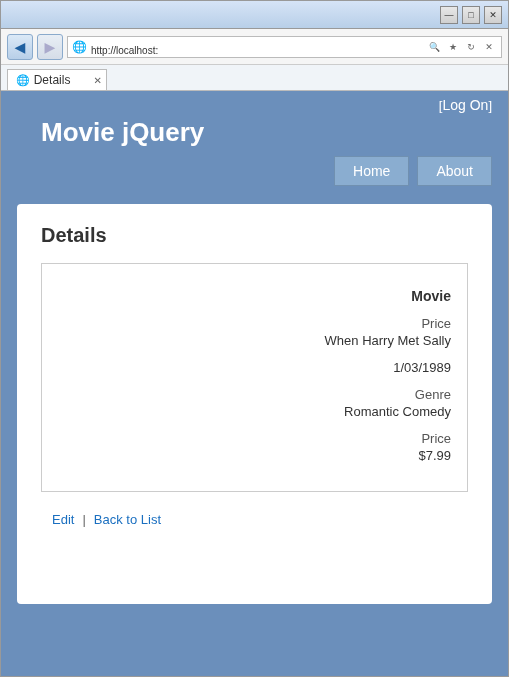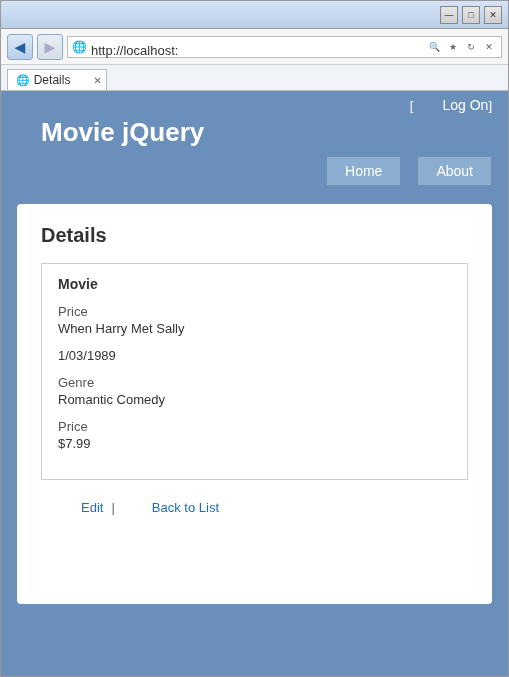--- a/index.html
+++ b/index.html
@@ -96,21 +96,21 @@
     }
 
     .address-icon {
       color: #1a7fd4;
       margin-right: 4px;
       font-size: 12px;
     }
 
     .address-text {
       flex: 1;
-      font-size: 13px;
+      font-size: 10px;
       color: #333;
       margin-top: 8px;
     }
 
     .address-actions {
       display: flex;
       gap: 2px;
       margin-left: 2px;
     }
 
@@ -193,21 +193,21 @@
       color: white;
       font-size: 26px;
       font-weight: bold;
       margin-bottom: 8px;
       margin-left: 24px;
     }
 
     .nav-bar {
       display: flex;
       justify-content: flex-end;
-      gap: 16px;
+      gap: 8px;
     }
 
     .nav-btn-app {
       background: #8aadd0;
       color: white;
       border: 1px solid #7090b0;
       padding: 6px 18px;
       font-size: 14px;
       cursor: pointer;
       text-decoration: none;
@@ -229,22 +229,23 @@
 
     .page-title {
       font-size: 20px;
       font-weight: bold;
       color: #333;
       margin-bottom: 16px;
     }
 
     .details-box {
       border: 1px solid #ccc;
-      padding: 12px 16px 16px 16px;
+      padding: 24px 16px 16px 16px;
       margin-bottom: 20px;
+      text-align: right;
     }
 
     .details-box-title {
       font-size: 14px;
       font-weight: bold;
       color: #333;
       margin-bottom: 12px;
     }
 
     .detail-field {
@@ -267,21 +268,20 @@
       align-items: center;
       gap: 8px;
       font-size: 13px;
       margin-left: 11px;
     }
 
     .action-link {
       color: #1a6fc0;
       text-decoration: none;
       cursor: pointer;
-      padding-left: 29px;
     }
 
     .separator {
       color: #666;
     }
   </style>
 </head>
 <body>
 
 <div class="window">

